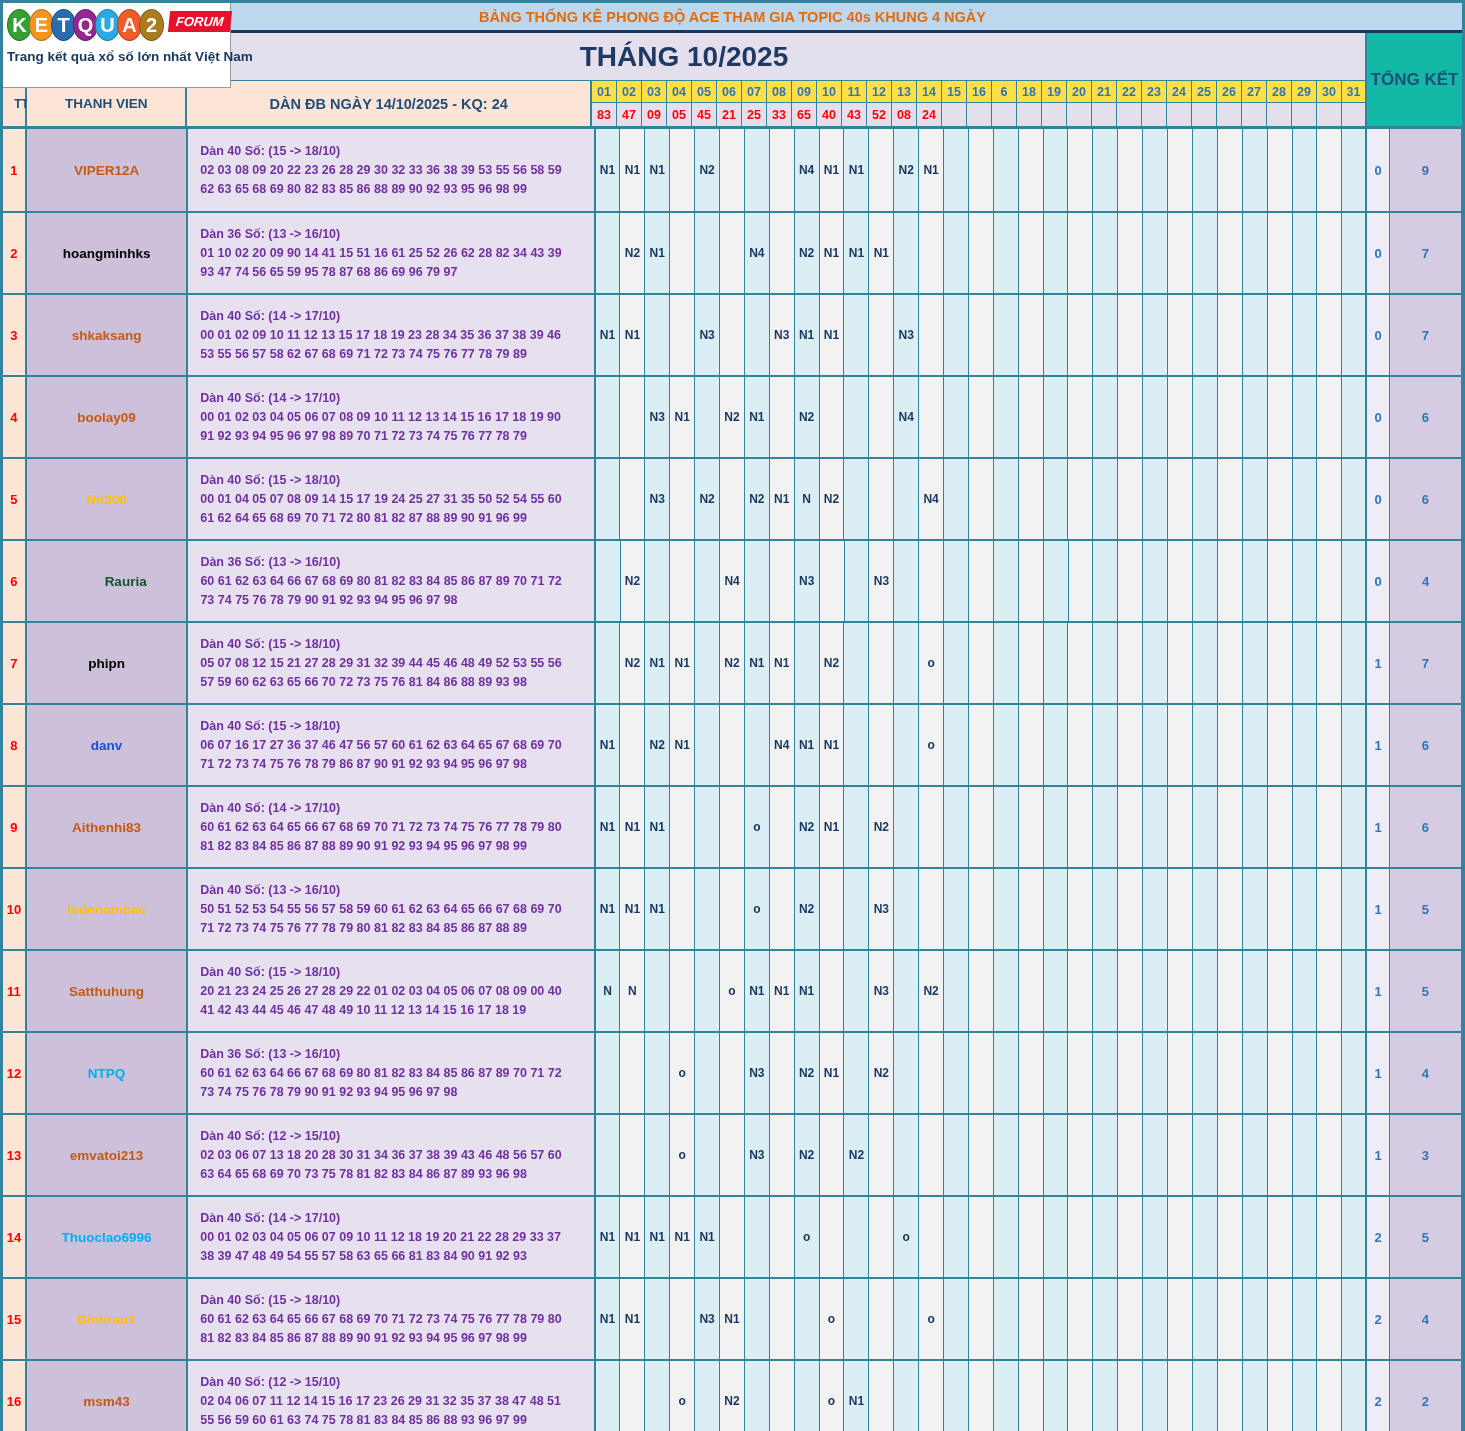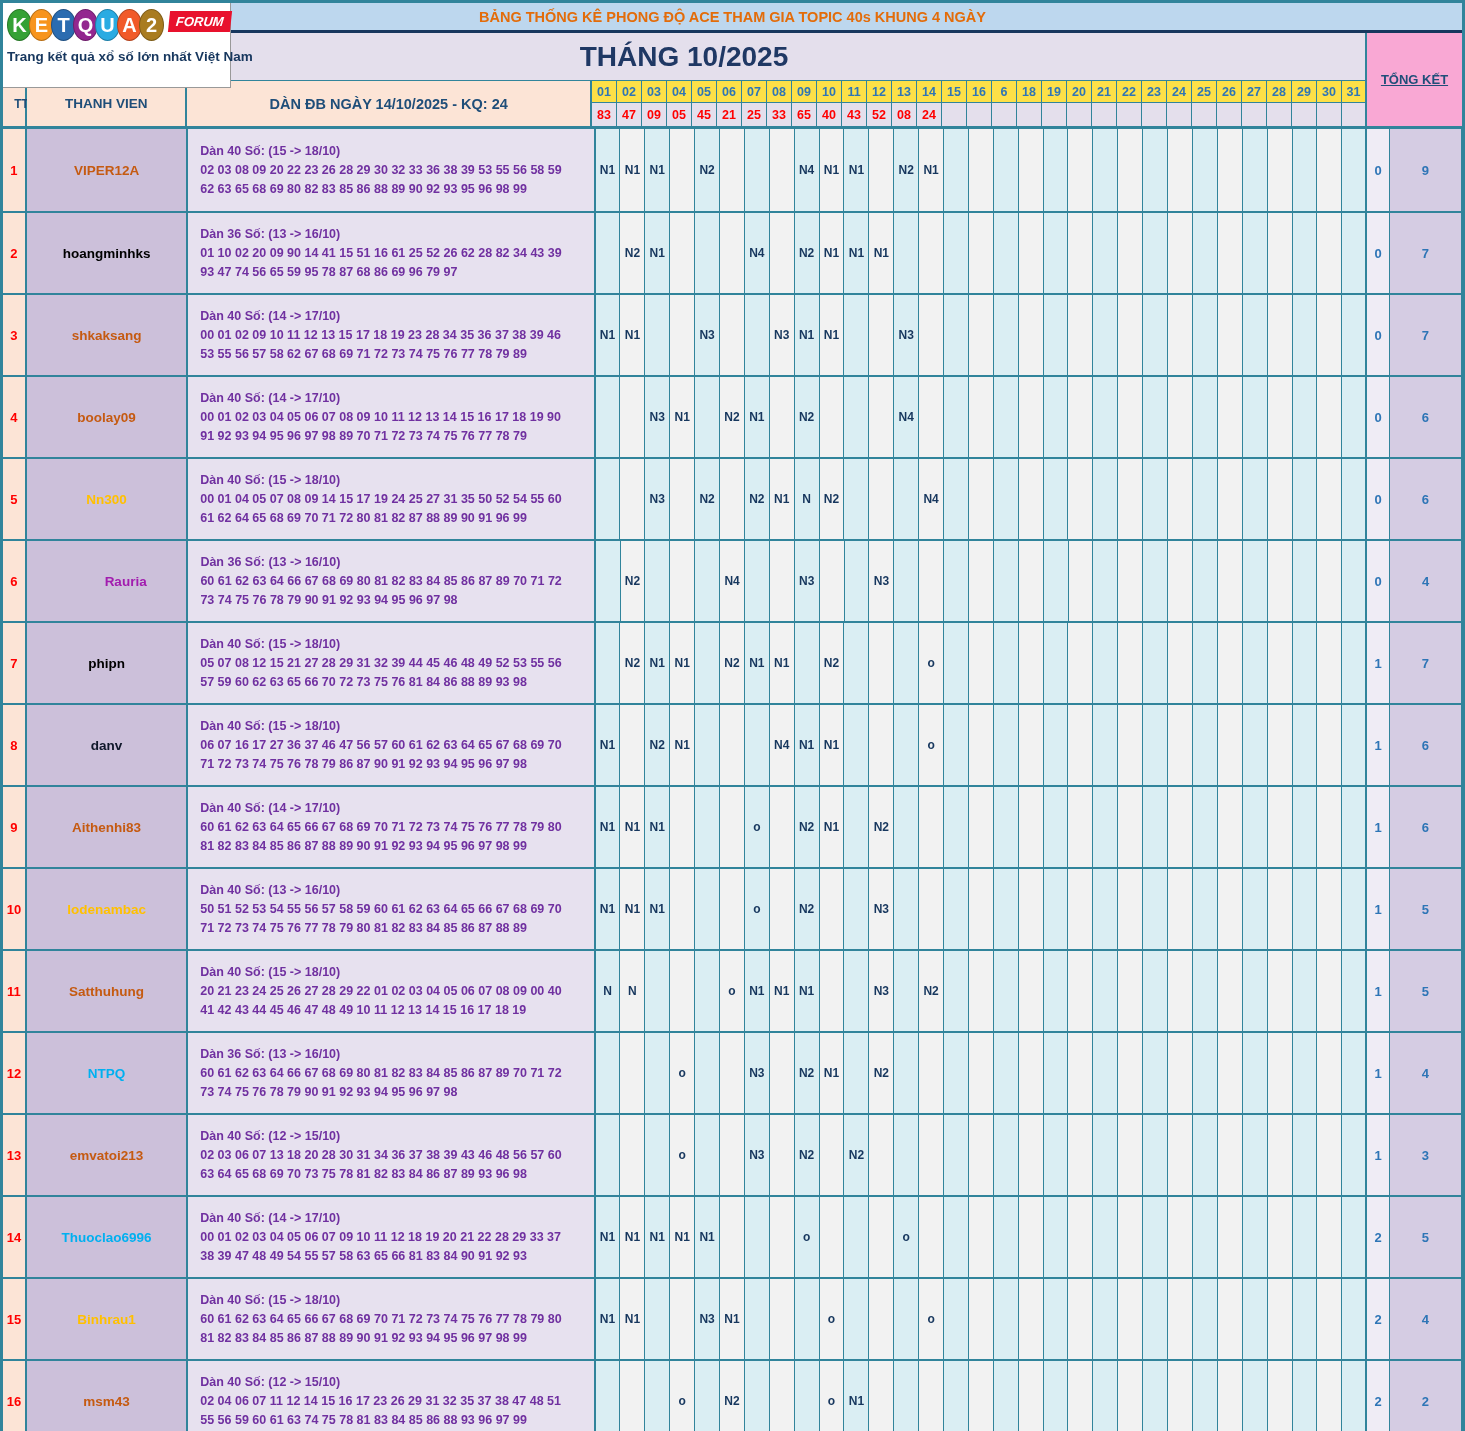--- a/index.html
+++ b/index.html
@@ -16,21 +16,21 @@
   .band2 .t{color:#1F3864;font-weight:bold;font-size:28px;}
   .colhdr{display:flex;height:46px;border-top:1px solid #31849B;}
   .ph{background:#FCE4D6;color:#1F4E79;font-weight:bold;display:flex;align-items:center;justify-content:center;border-right:2px solid #31849B;}
   .ph.tt{width:24px;font-size:12px;padding-left:15px;}
   .ph.mem{width:162px;font-size:13.5px;}
   .ph.dan{width:409px;font-size:14.5px;}
   .daycol{width:25px;display:flex;flex-direction:column;border-right:1px solid #31849B;}
   .daycol:last-child{border-right:2px solid #31849B;}
   .daynum{height:22px;background:#fde047;color:#2E75B6;font-weight:bold;font-size:12.5px;display:flex;align-items:center;justify-content:center;border-bottom:1px solid #31849B;}
   .dayres{height:23px;background:#E4DFEC;color:#FF0000;font-weight:bold;font-size:12.5px;display:flex;align-items:center;justify-content:center;}
-  .tongket{width:101px;background:#f9a8d4;color:#1F4E79;font-weight:bold;font-size:13px;display:flex;align-items:center;justify-content:center;border-left:0;text-decoration:underline;}
+  .tongket{width:101px;background:#14b8a6;color:#1F4E79;font-weight:bold;font-size:17px;display:flex;align-items:center;justify-content:center;border-left:0;}
 
   
   .grid{border-top:3px solid #31849B;}
   .row{display:flex;height:82px;border-top:2px solid #31849B;}
   .row:first-child{border-top:0;}
   .c{border-right:1px solid #31849B;display:flex;align-items:center;justify-content:center;}
   .c.tt{width:24px;background:#FCE4D6;color:#FF0000;font-weight:bold;font-size:13px;border-right:2px solid #31849B;}
   .c.mem{width:162px;background:#CCC0DA;font-weight:bold;font-size:13.5px;border-right:2px solid #31849B;}
   .c.dan{width:409px;background:#E7E1EF;border-right:2px solid #31849B;flex-direction:column;align-items:flex-start;justify-content:center;padding-left:12px;}
   .dan .ln{color:#7030A0;font-weight:bold;font-size:12.5px;line-height:19px;white-space:nowrap;}
@@ -420,21 +420,21 @@
         <div class="c day odd"></div>
         <div class="c day even"></div>
         <div class="c day odd"></div>
         <div class="c day even"></div>
         <div class="c day odd last"></div>
         <div class="c t1">0</div>
         <div class="c t2">6</div>
       </div>
       <div class="row">
         <div class="c tt">6</div>
-        <div class="c mem" style="color: #a21caf; padding-left: 38px;">Rauria</div>
+        <div class="c mem" style="color: #14532d; padding-left: 38px;">Rauria</div>
         <div class="c dan">
           <div class="ln">Dàn 36 Số: (13 -&gt; 16/10)</div>
           <div class="ln">60 61 62 63 64 66 67 68 69 80 81 82 83 84 85 86 87 89 70 71 72</div>
           <div class="ln">73 74 75 76 78 79 90 91 92 93 94 95 96 97 98</div>
         </div>
         <div class="c day odd"></div>
         <div class="c day even">N2</div>
         <div class="c day odd"></div>
         <div class="c day even"></div>
         <div class="c day odd"></div>
@@ -504,21 +504,21 @@
         <div class="c day odd"></div>
         <div class="c day even"></div>
         <div class="c day odd"></div>
         <div class="c day even"></div>
         <div class="c day odd last"></div>
         <div class="c t1">1</div>
         <div class="c t2">7</div>
       </div>
       <div class="row">
         <div class="c tt">8</div>
-        <div class="c mem" style="color: #0f172a;">danv</div>
+        <div class="c mem" style="color: #1d4ed8;">danv</div>
         <div class="c dan">
           <div class="ln">Dàn 40 Số: (15 -&gt; 18/10)</div>
           <div class="ln">06 07 16 17 27 36 37 46 47 56 57 60 61 62 63 64 65 67 68 69 70</div>
           <div class="ln">71 72 73 74 75 76 78 79 86 87 90 91 92 93 94 95 96 97 98</div>
         </div>
         <div class="c day odd">N1</div>
         <div class="c day even"></div>
         <div class="c day odd">N2</div>
         <div class="c day even">N1</div>
         <div class="c day odd"></div>

